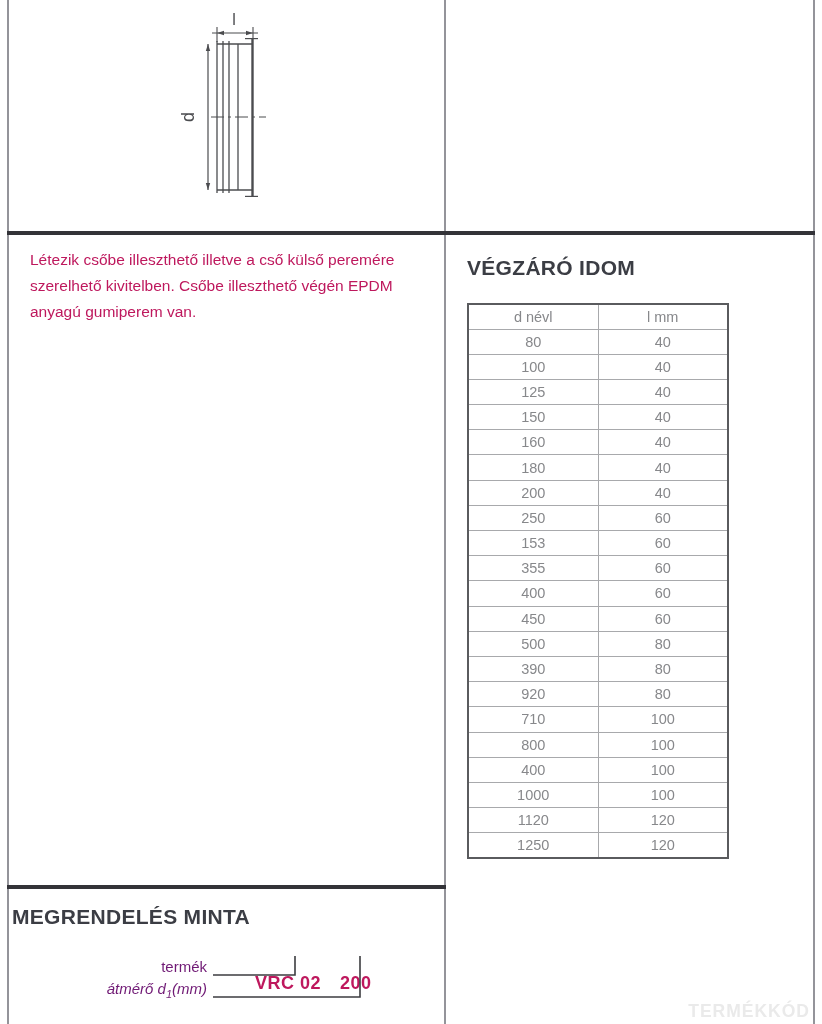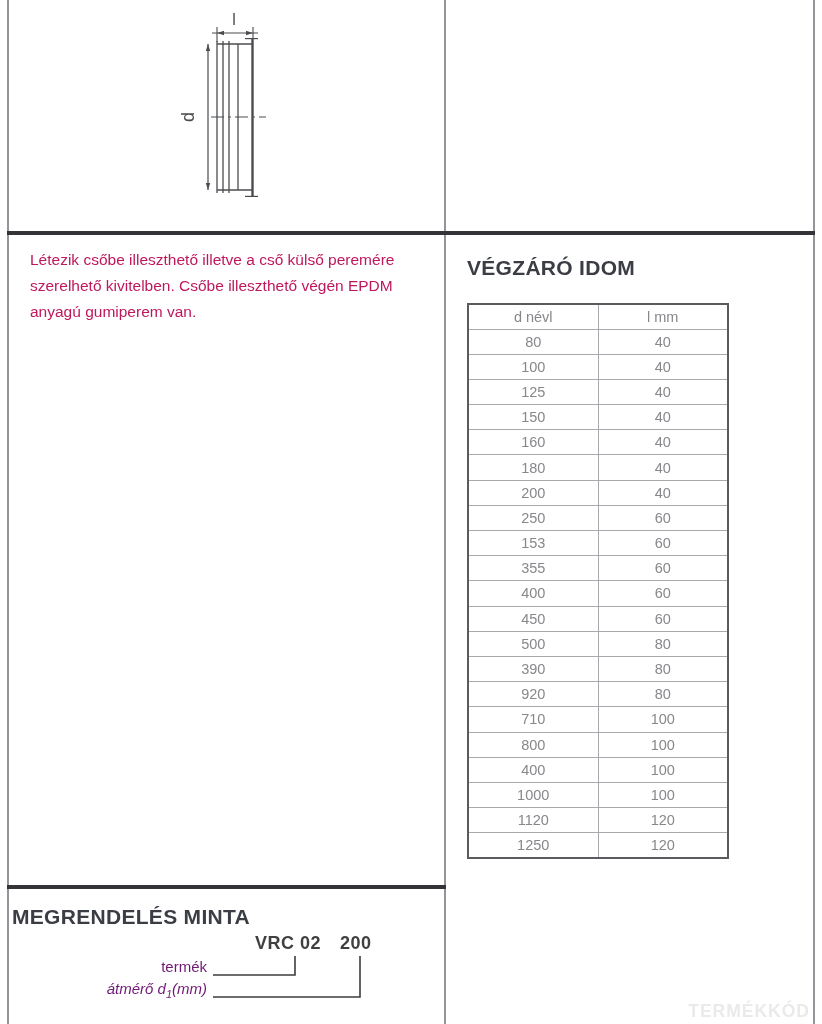--- a/index.html
+++ b/index.html
@@ -38,21 +38,21 @@
   }
   table.spec th, table.spec td {
     border: 1px solid #a8a9ac;
     text-align: center; vertical-align: middle;
     font-weight: normal;
     color: #87888b; font-size: 14.5px;
     height: 25px; padding: 0;
   }
 
   
-  .code-text { position: absolute; color: #404040; font-size: 18px; font-weight: bold; letter-spacing: 0.5px; }
+  .code-text { position: absolute; color: #be185d; font-size: 18px; font-weight: bold; letter-spacing: 0.5px; margin-top: 40px; }
   .code-label {
     position: absolute; left: 80px; width: 127px; text-align: right;
     color: #701a75; font-size: 15px;
   }
   .code-label sub { font-size: 11px; }
 
   
   .watermark {
     position: absolute; left: 630px; top: 1001px; width: 180px;
     text-align: right;

